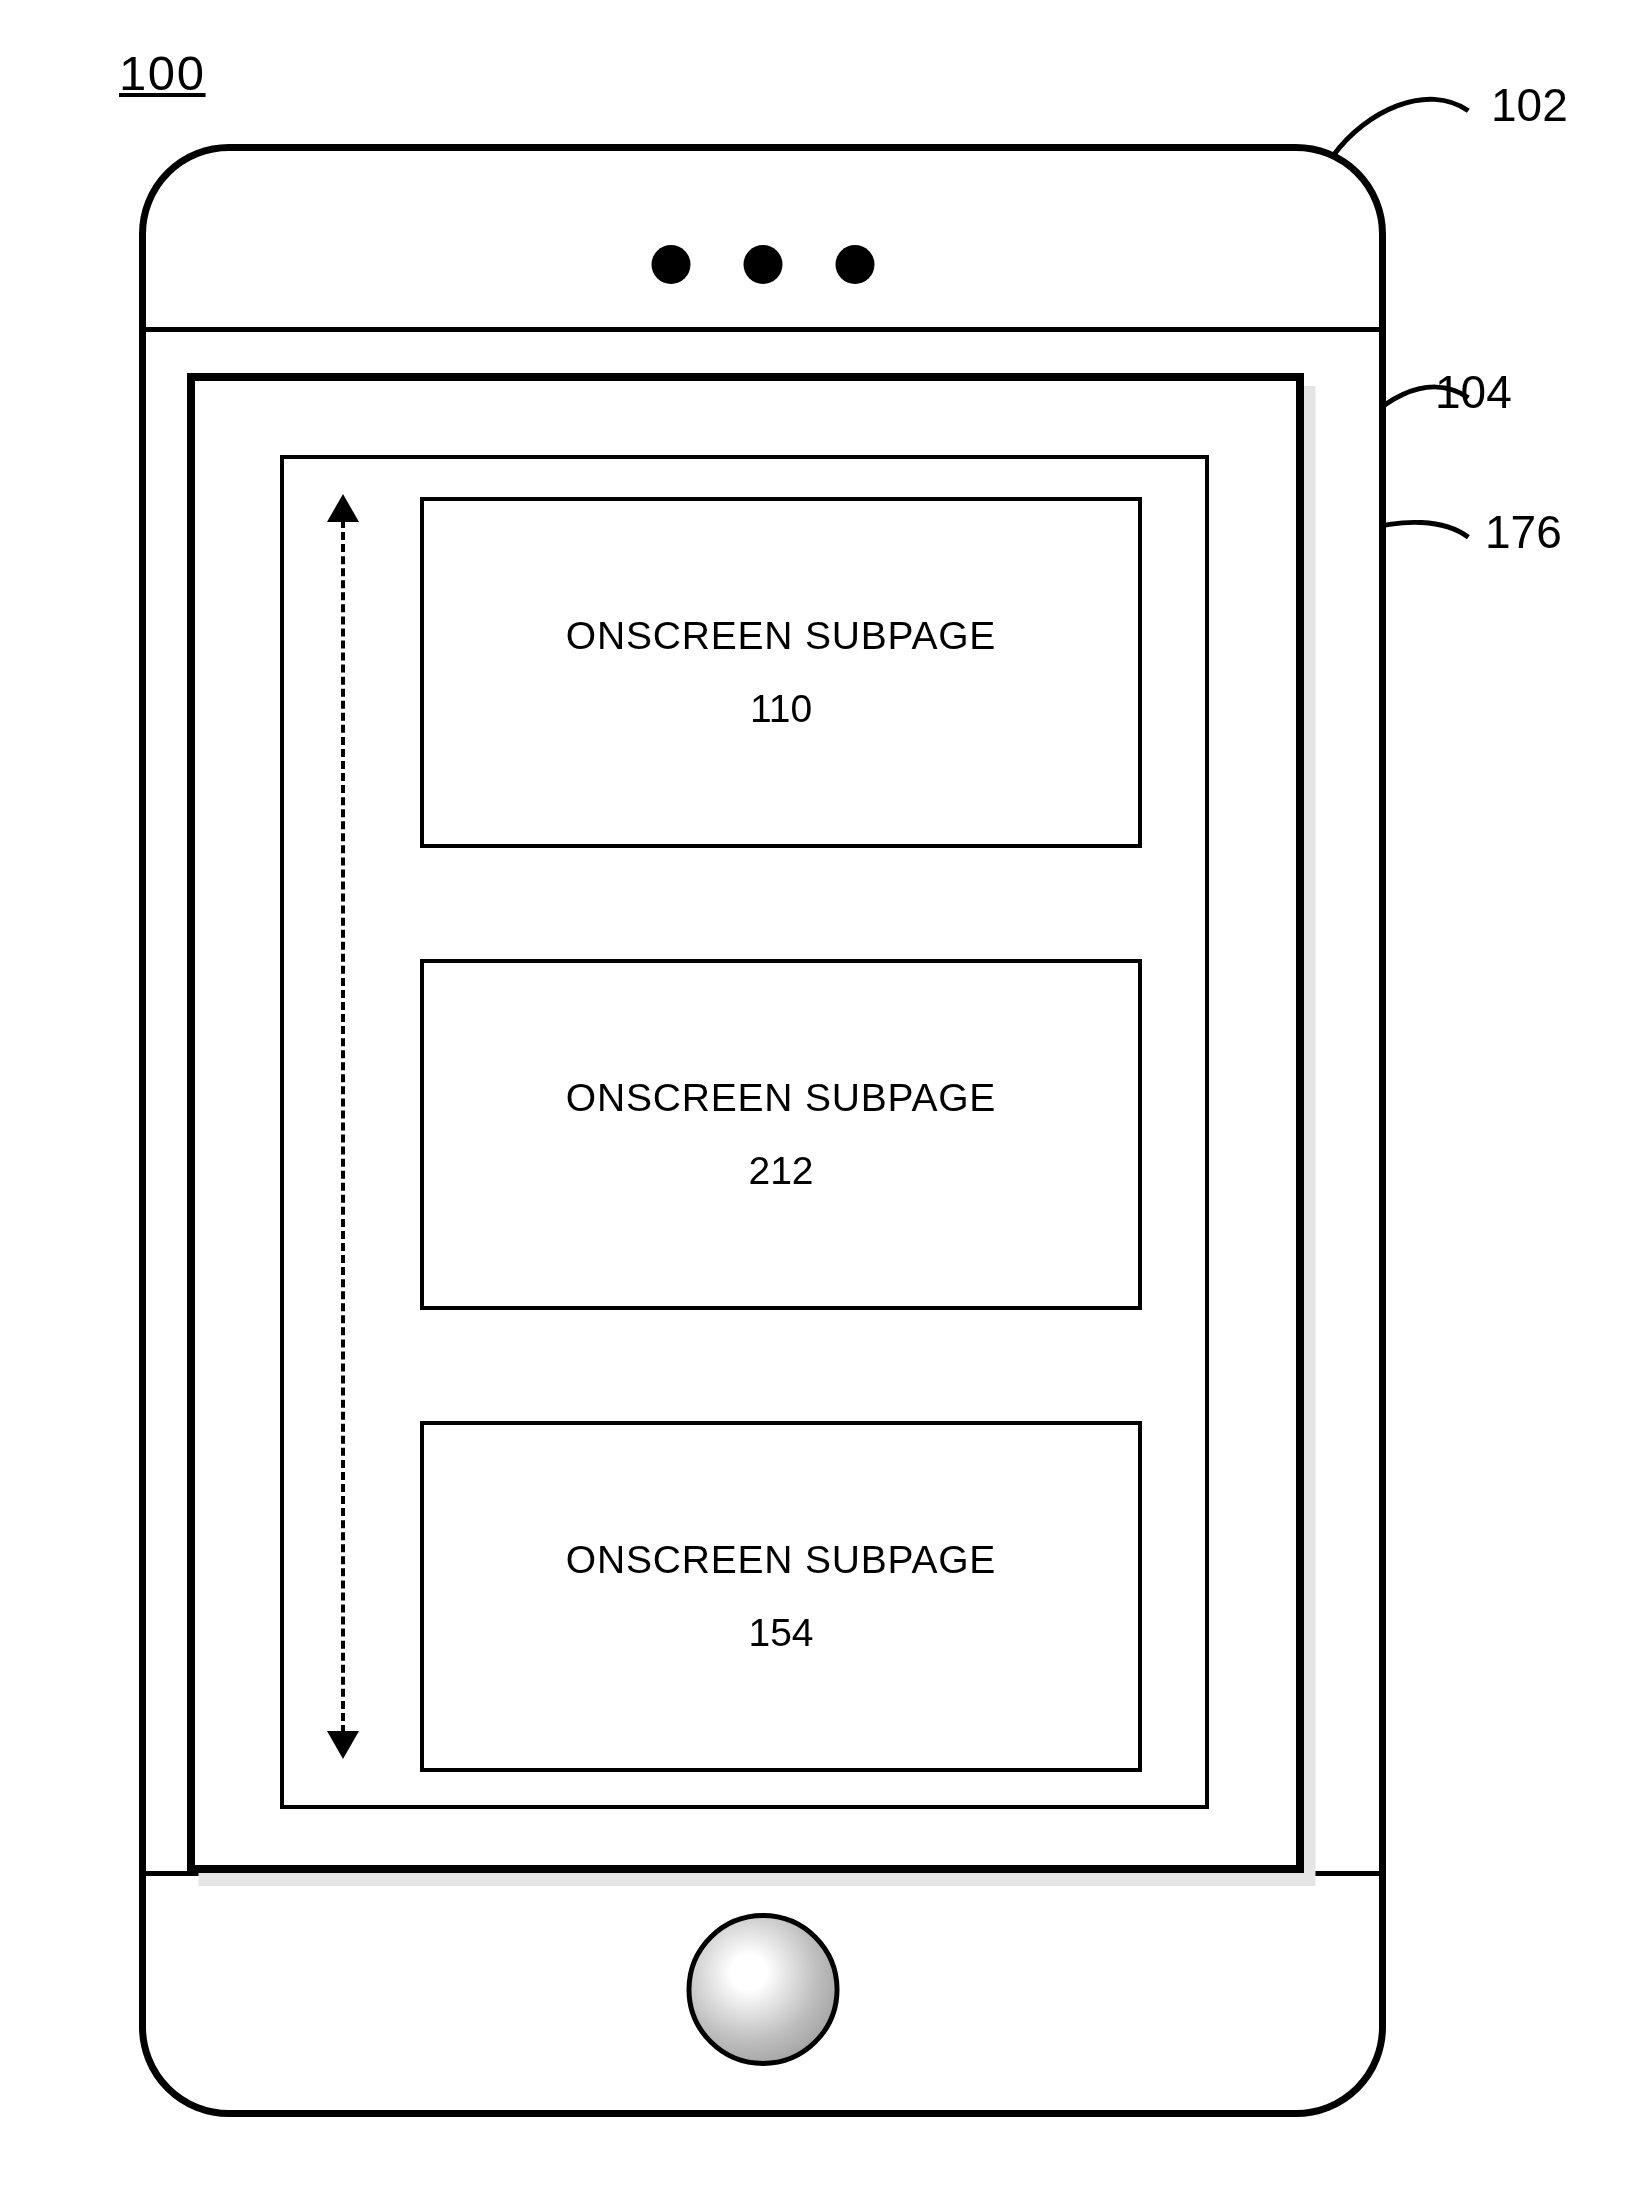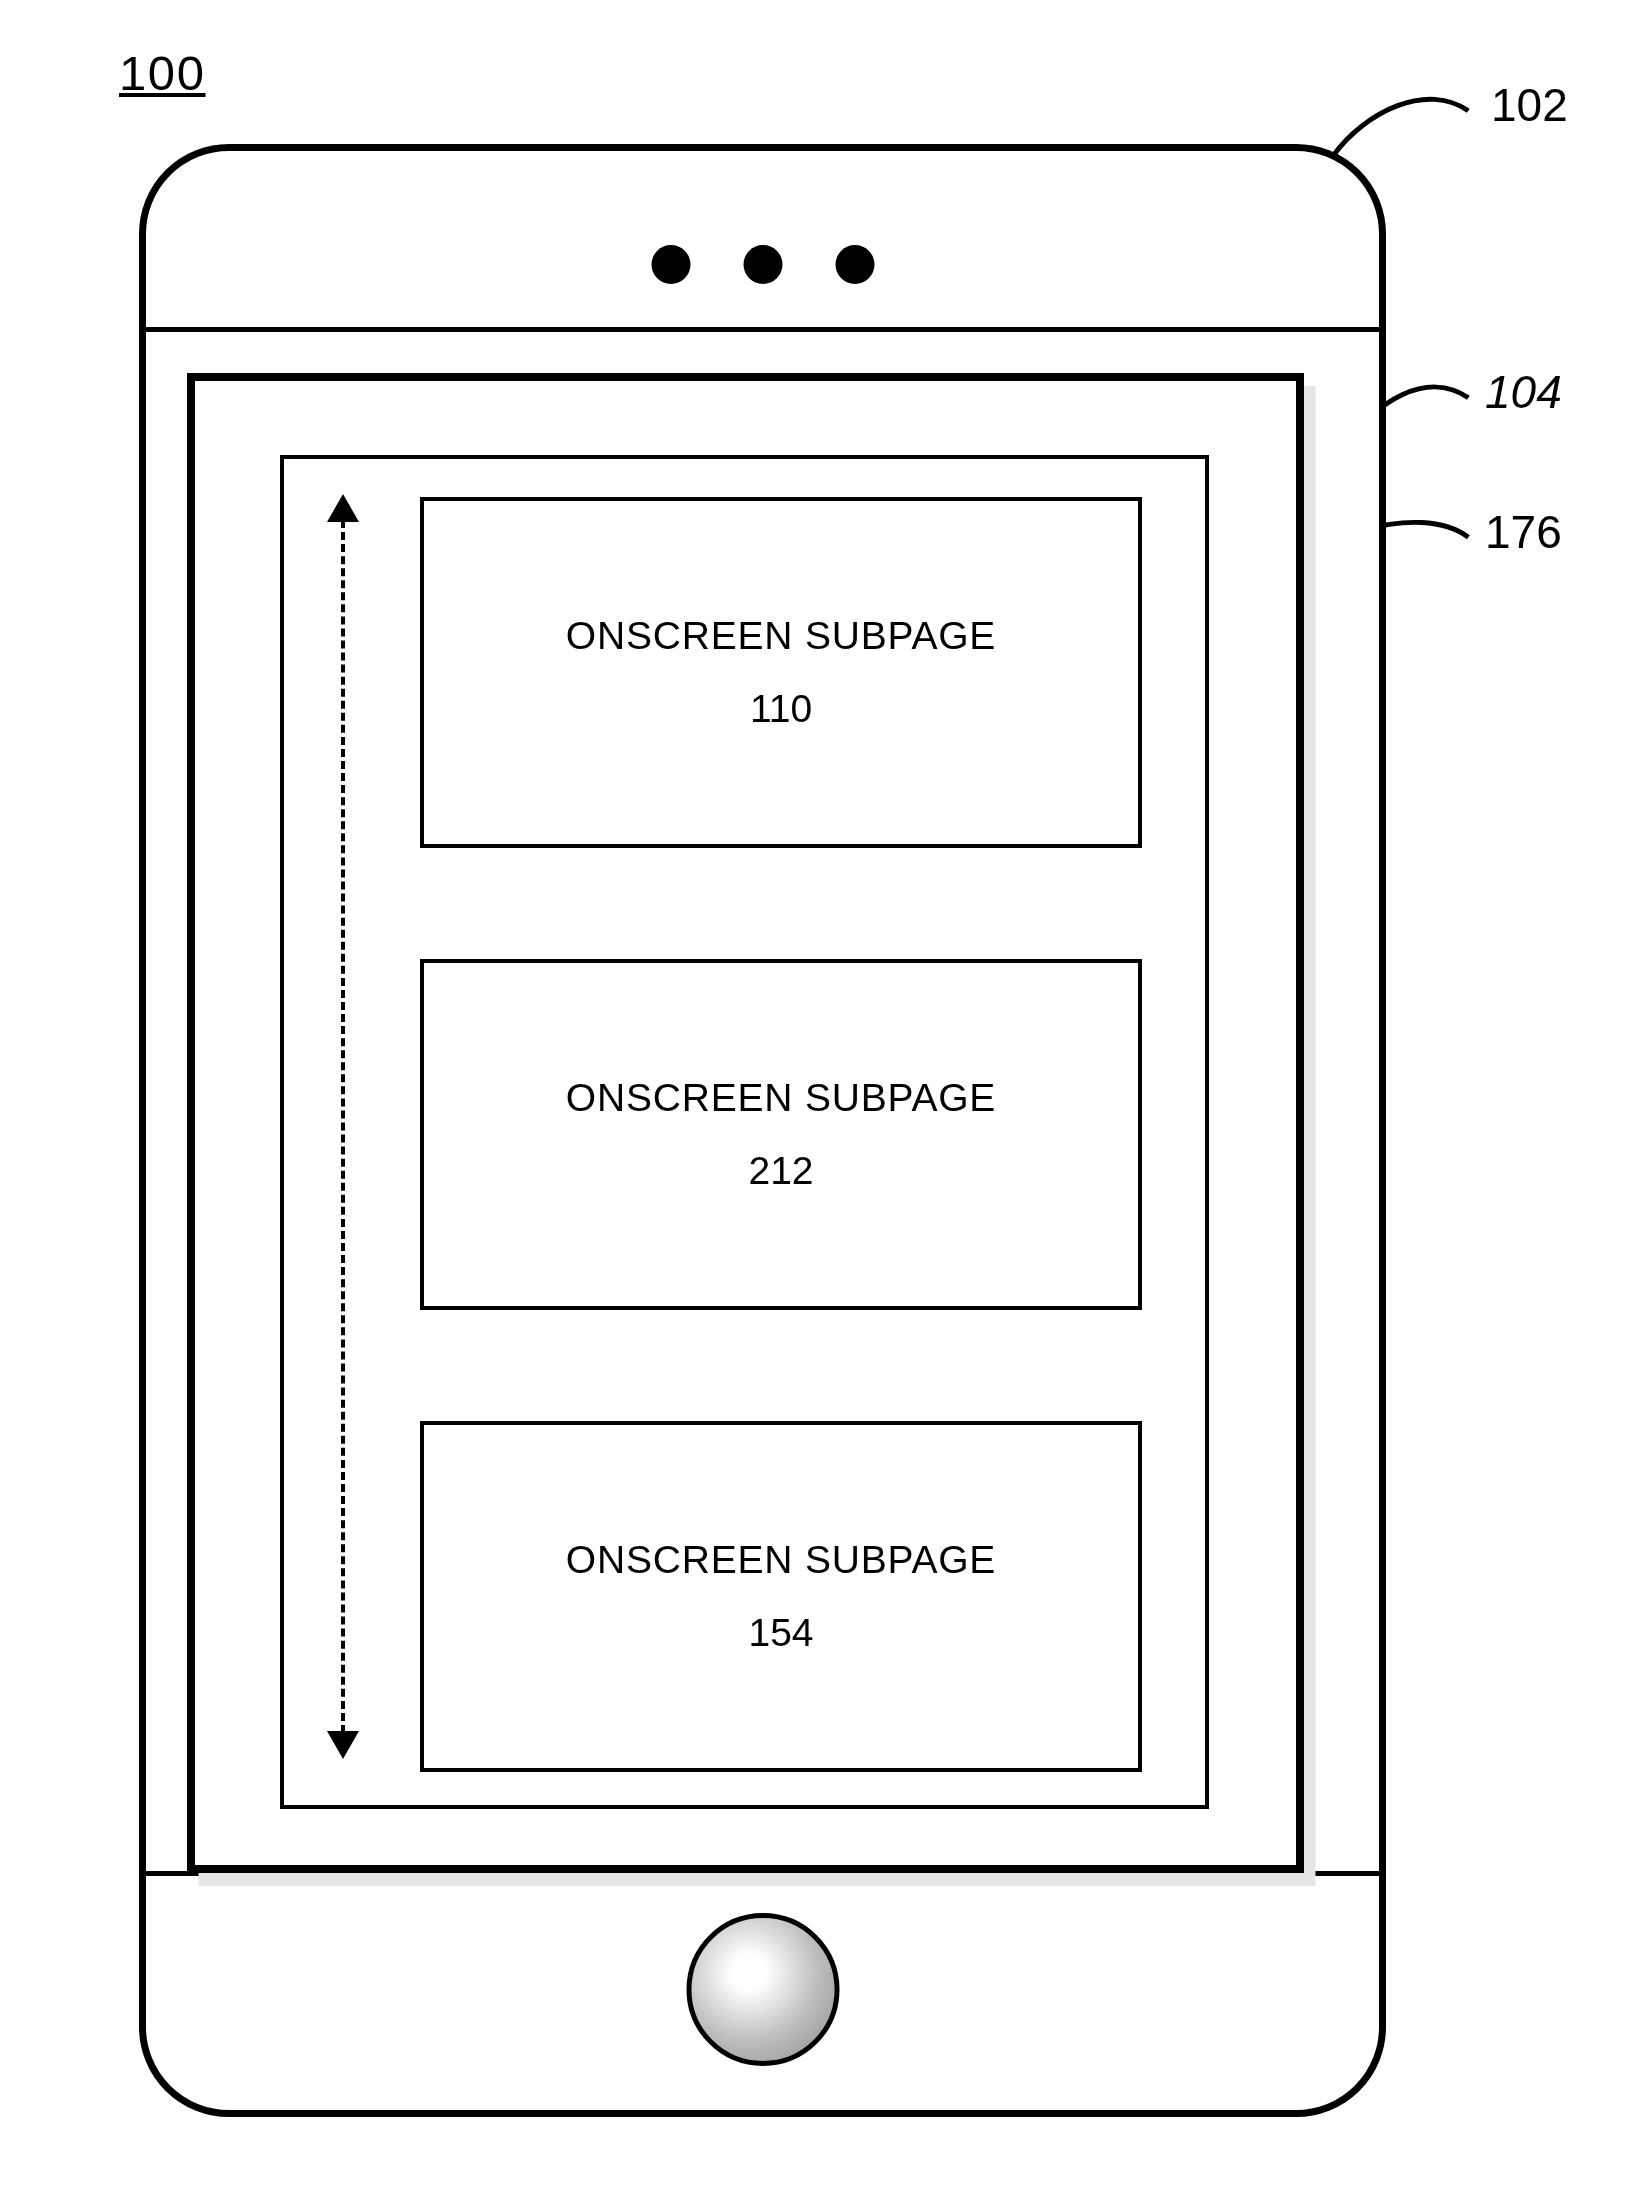--- a/index.html
+++ b/index.html
@@ -159,21 +159,21 @@
   }
 </style>
 </head>
 <body>
 
 <div class="canvas">
 
   <div class="fig-num">100</div>
 
   <div class="ref" style="left:1485px; top:78px;margin-left:6px;">102</div>
-  <div class="ref" style="left:1485px; top:365px;font-style:italic;">104</div>
+  <div class="ref" style="left:1435px; top:365px;">104</div>
   <div class="ref" style="left:1485px; top:505px;">176</div>
 
   <svg class="leads" viewBox="0 0 2009 2688">
     <path d="M1790 135 C1740 100 1665 135 1625 190" stroke="#000" stroke-width="6" fill="none"></path>
     <path d="M1790 485 C1740 450 1675 490 1640 545" stroke="#000" stroke-width="6" fill="none"></path>
     <path d="M1790 655 C1730 610 1595 655 1520 720" stroke="#000" stroke-width="6" fill="none"></path>
   </svg>
 
   <div class="device">
     <div class="sensors">

